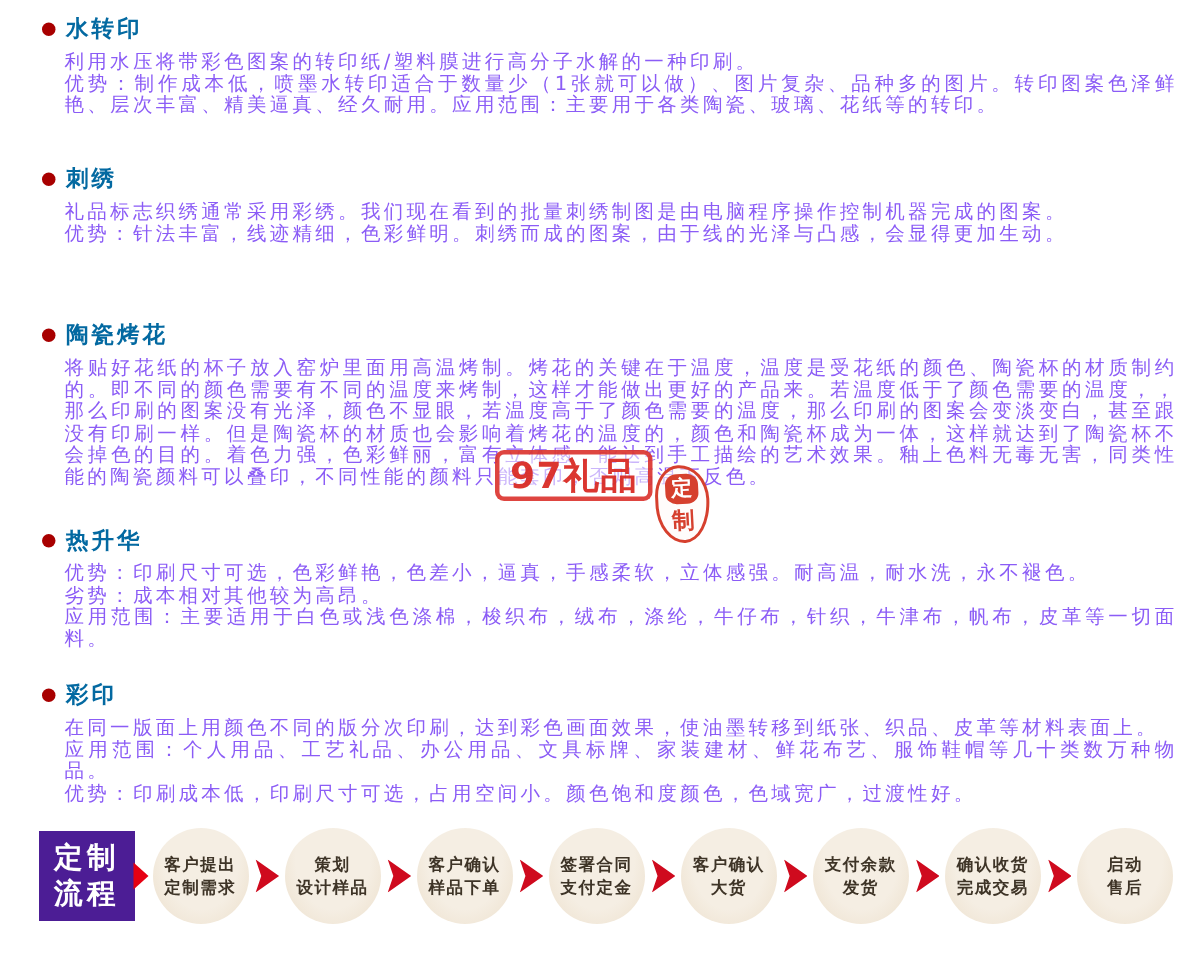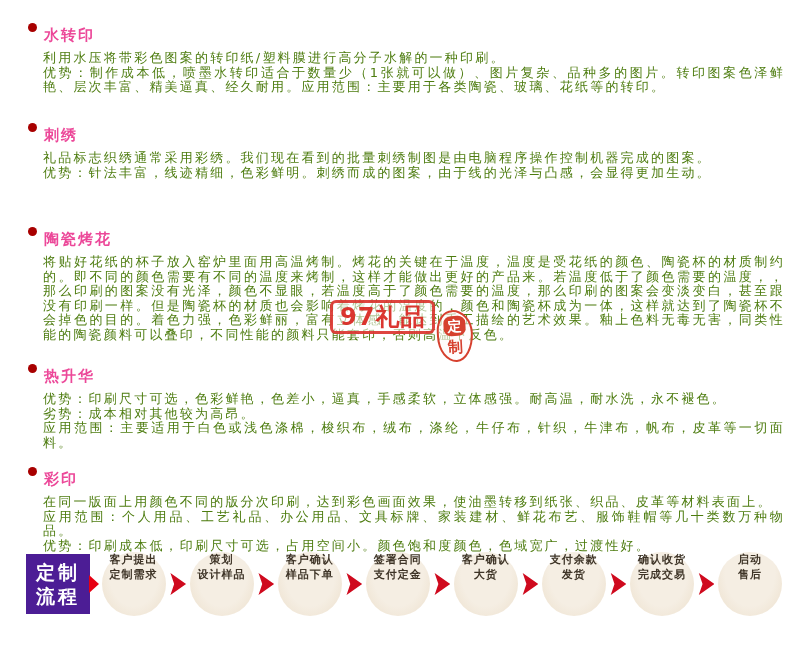--- a/index.html
+++ b/index.html
@@ -4,23 +4,23 @@
 <style>
   html,body{margin:0;padding:0;background:#ffffff;}
   .page{
     position:relative;width:800px;height:648px;background:#ffffff;overflow:hidden;
     font-family:"DejaVu Sans",sans-serif;
   }
   
   .section{position:absolute;left:28px;width:760px;}
   .sec-head{display:flex;align-items:center;gap:7px;margin:0 0 7px 0;}
   .bullet{width:9px;height:9px;border-radius:50%;background:#a80000;flex:0 0 auto;}
-  .sec-title{font-size:15px;font-weight:bold;color:#ec4899;letter-spacing:2px;line-height:17px;margin-top:16px;}
+  .sec-title{font-size:15px;font-weight:bold;color:#0369a1;letter-spacing:2px;line-height:17px;}
   .sec-body{margin-left:15px;width:742px;}
-  .sec-body p{margin:0;font-size:13px;line-height:14.5px;letter-spacing:2.2px;color:#4d7c0f;
+  .sec-body p{margin:0;font-size:13px;line-height:14.5px;letter-spacing:2.2px;color:#8b5cf6;
               text-align:justify;}
   #sec-0{top:11px;}
   #sec-1{top:111px;}
   #sec-2{top:215px;}
   #sec-3{top:352px;}
   #sec-4{top:455px;}
   
   .wm-box{
     position:absolute;left:330px;top:300px;height:26px;line-height:26px;padding:1px 7px;
     border:3px solid rgba(216,37,30,.85);border-radius:6px;
@@ -53,21 +53,21 @@
   }
   .flow-label:after{
     content:"";position:absolute;right:-9px;top:50%;margin-top:-9px;
     border-top:9px solid transparent;border-bottom:9px solid transparent;
     border-left:10px solid #e60012;
   }
   .flow-label div{color:#ffffff;font-size:19px;font-weight:bold;line-height:24px;letter-spacing:3px;}
   .flow-step{
     flex:0 0 auto;width:64px;height:64px;border-radius:50%;
     background:radial-gradient(ellipse at 50% 32%, #f5eee3 55%, #ecdfcb 100%);
-    display:flex;flex-direction:column;align-items:center;justify-content:flex-start;
+    display:flex;flex-direction:column;align-items:center;justify-content:center;
     text-align:center;
   }
   .flow-step div{font-size:11px;font-weight:bold;color:#3e3427;line-height:15px;letter-spacing:1px;}
   .flow-arrow{
     flex:0 0 auto;width:17px;height:22px;background:#cf0a1e;margin:0 2px;
     clip-path:polygon(8% 0%,100% 50%,8% 100%,30% 50%);
   }
 </style>
 </head>
 <body>

